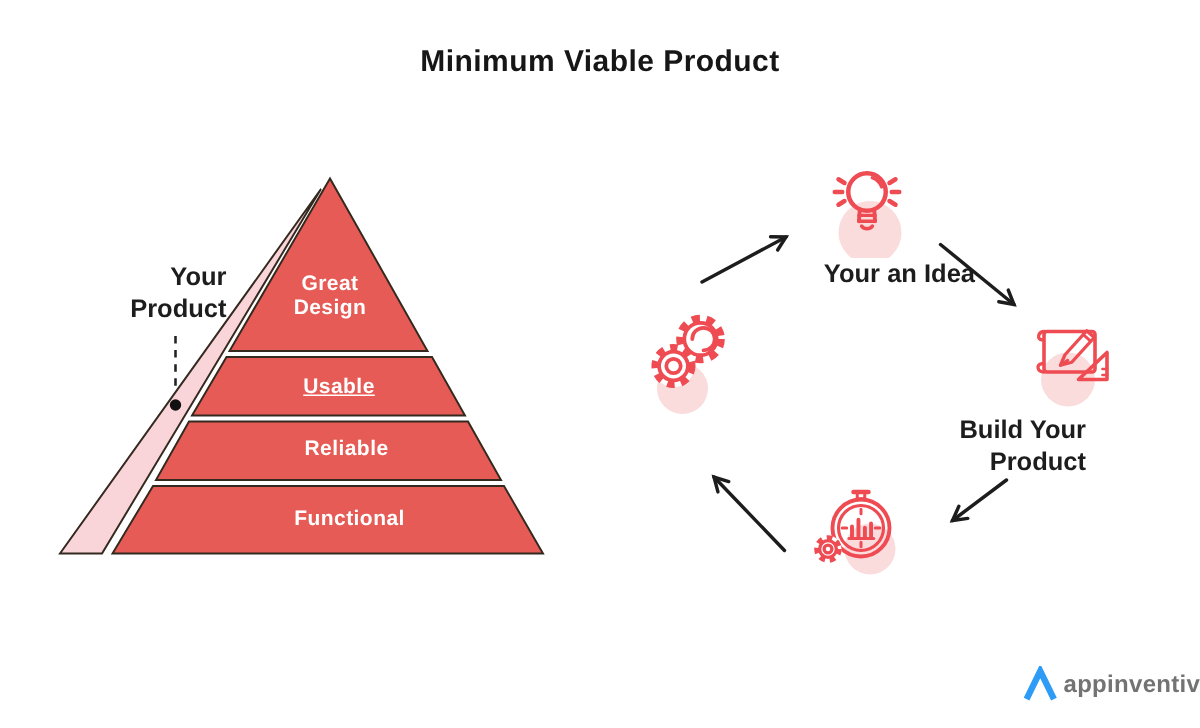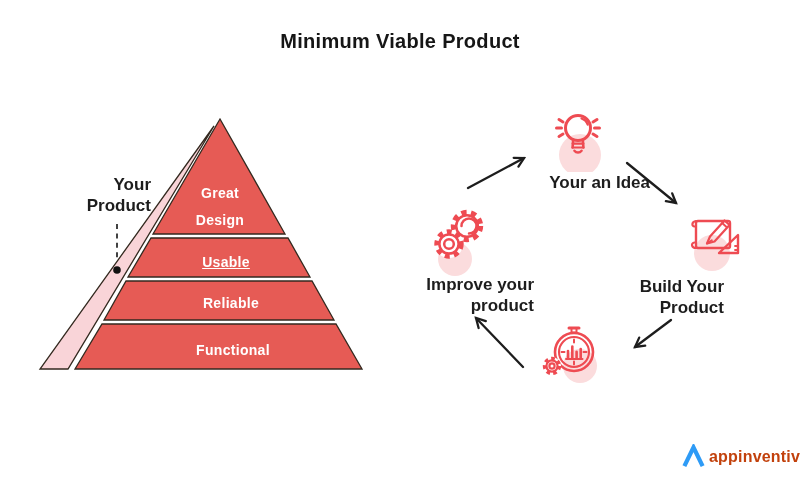--- a/index.html
+++ b/index.html
@@ -9,24 +9,24 @@
   }
   .abs{position:absolute;}
   .title{
     left:0;top:30px;width:800px;text-align:center;
     font-size:20px;font-weight:700;letter-spacing:.3px;color:#161616;
   }
   .label{
     font-size:17px;font-weight:600;color:#1d1d1d;text-align:right;line-height:20.5px;
   }
   .pyr-label{
-    font-size:14px;font-weight:600;color:#ffffff;text-align:center;line-height:27px;letter-spacing:.3px;
+    font-size:14px;font-weight:600;color:#ffffff;text-align:center;line-height:16px;letter-spacing:.3px;
   }
   .brand-text{
-    font-size:16px;font-weight:700;color:#c2410c;letter-spacing:.2px;
+    font-size:16px;font-weight:700;color:#737373;letter-spacing:.2px;
   }
   svg{display:block;}
 </style>
 </head>
 <body>
 
 <div class="canvas">
 
   <svg class="abs" style="left:0;top:0" width="800" height="485" viewBox="0 0 800 485">
     <defs>
@@ -122,20 +122,19 @@
     <circle cx="21" cy="40" r="14" fill="#ffffff"></circle>
     <g fill="none" stroke="#ee4b52">
       <circle cx="21" cy="40" r="12" stroke-width="5.4" stroke-dasharray="4.8 4.2"></circle>
       <circle cx="21" cy="40" r="9.6" stroke-width="2.5"></circle>
       <circle cx="21" cy="40" r="4.8" stroke-width="2.5"></circle>
     </g>
   </svg>
 
   <div class="abs label" style="left:500px;top:173px;width:150px;">Your an Idea</div>
   <div class="abs label" style="left:628px;top:277px;width:96px;">Build Your Product</div>
-  <div class="abs label" style="left:374px;top:275px;width:160px;">Improve your product</div>
 
   <svg class="abs" style="left:681px;top:444px" width="25" height="25" viewBox="0 0 26 26">
     <path d="M3.5,23 L13,3.5 L22.5,23" fill="none" stroke="#2e9bf6" stroke-width="4.4" stroke-linejoin="miter" stroke-linecap="butt"></path>
   </svg>
   <div class="abs brand-text" style="left:709px;top:448px;">appinventiv</div>
 
 </div>
 
 </body></html>

